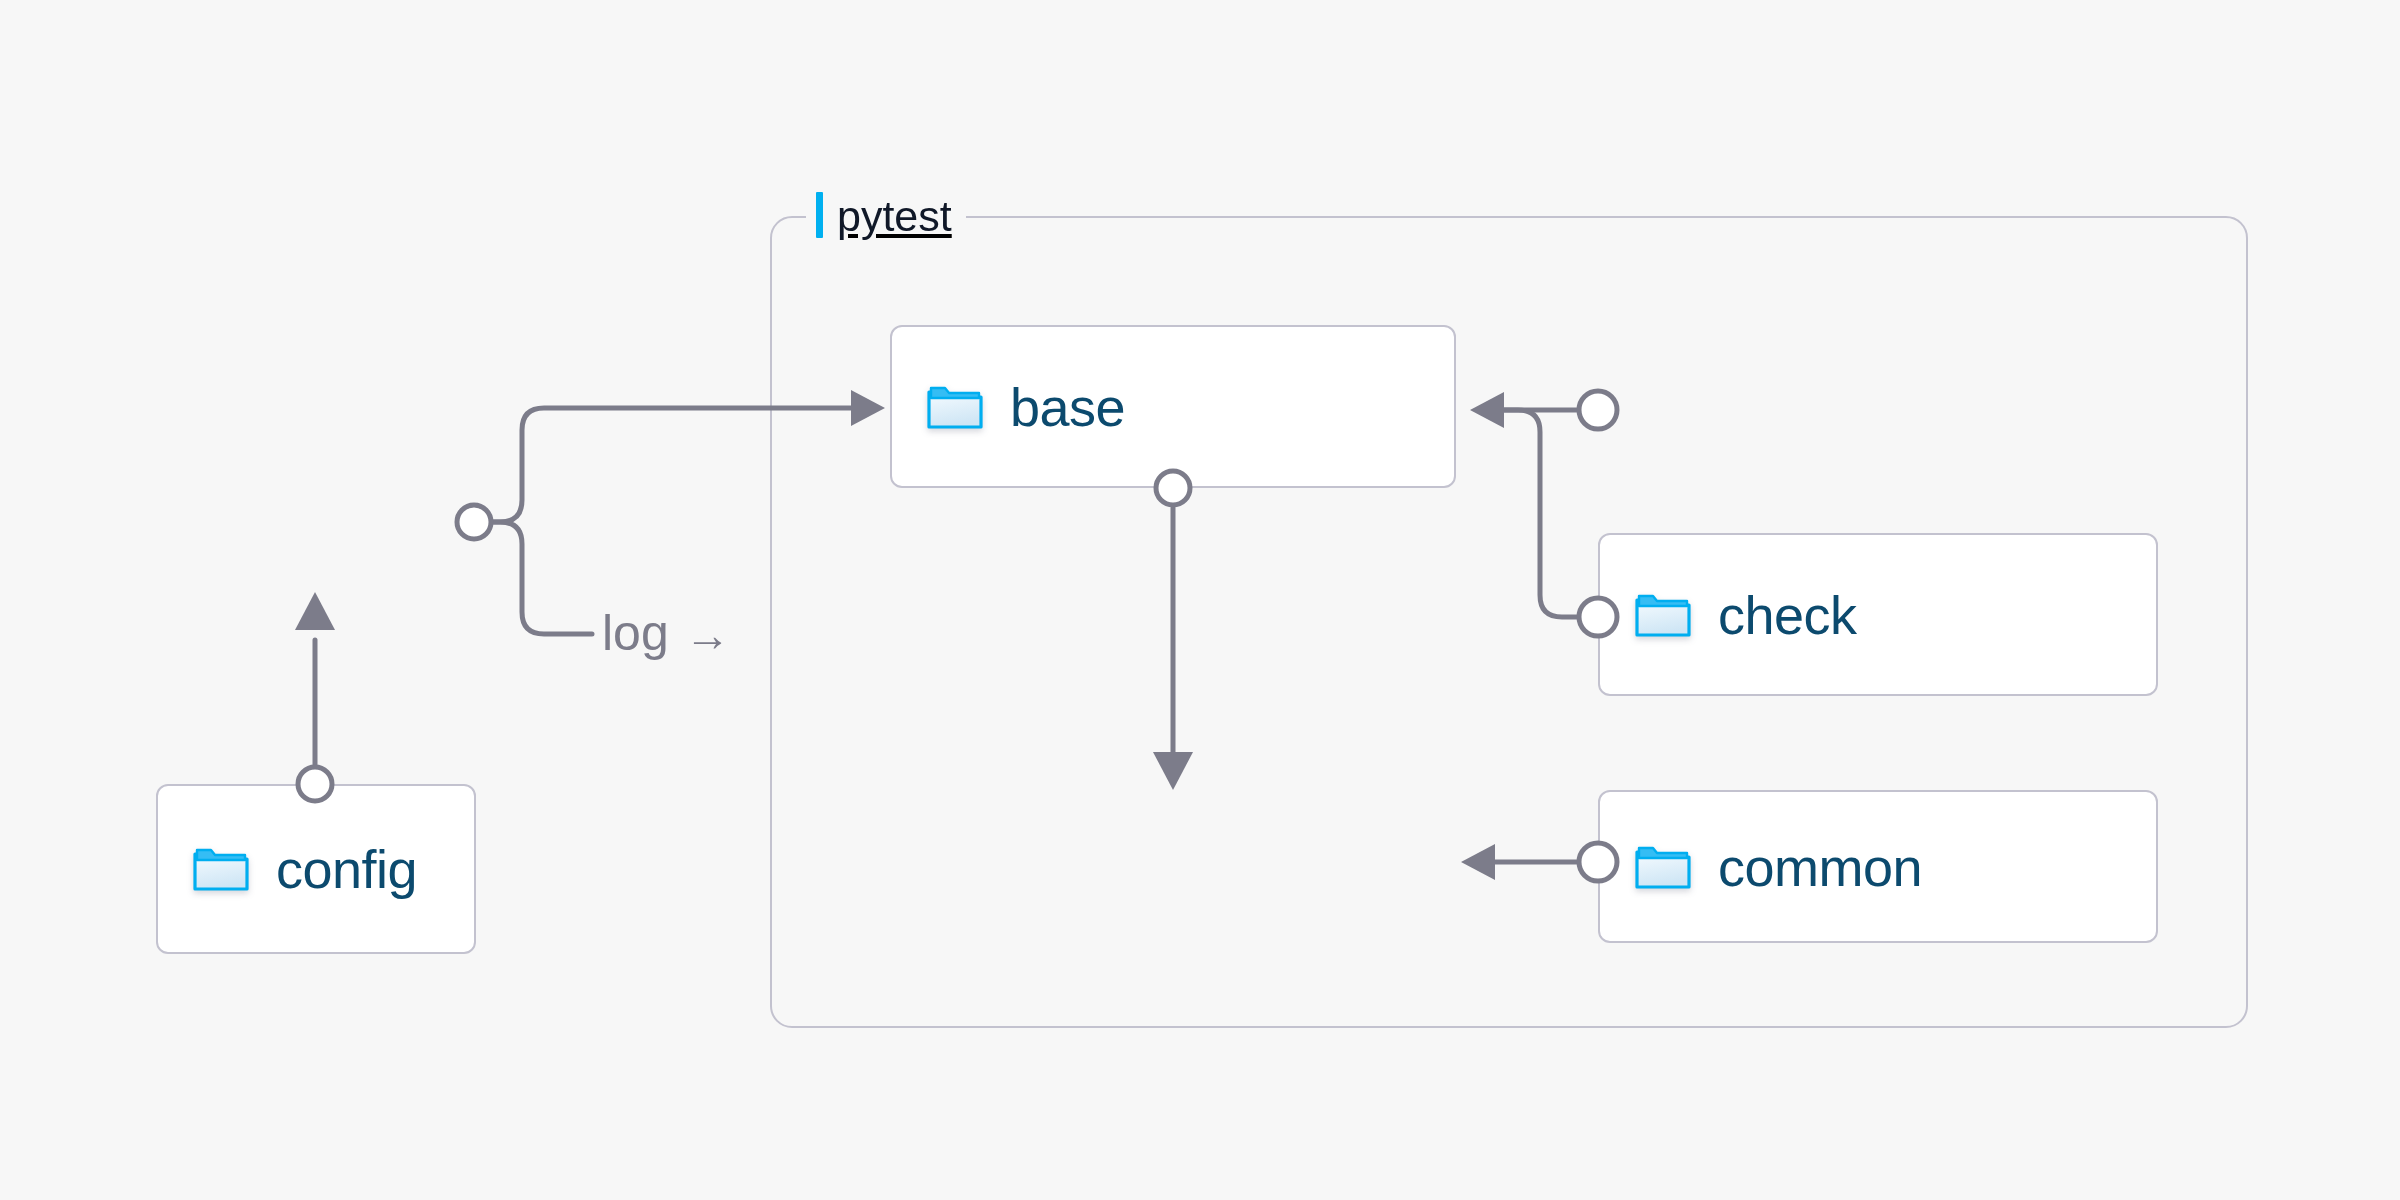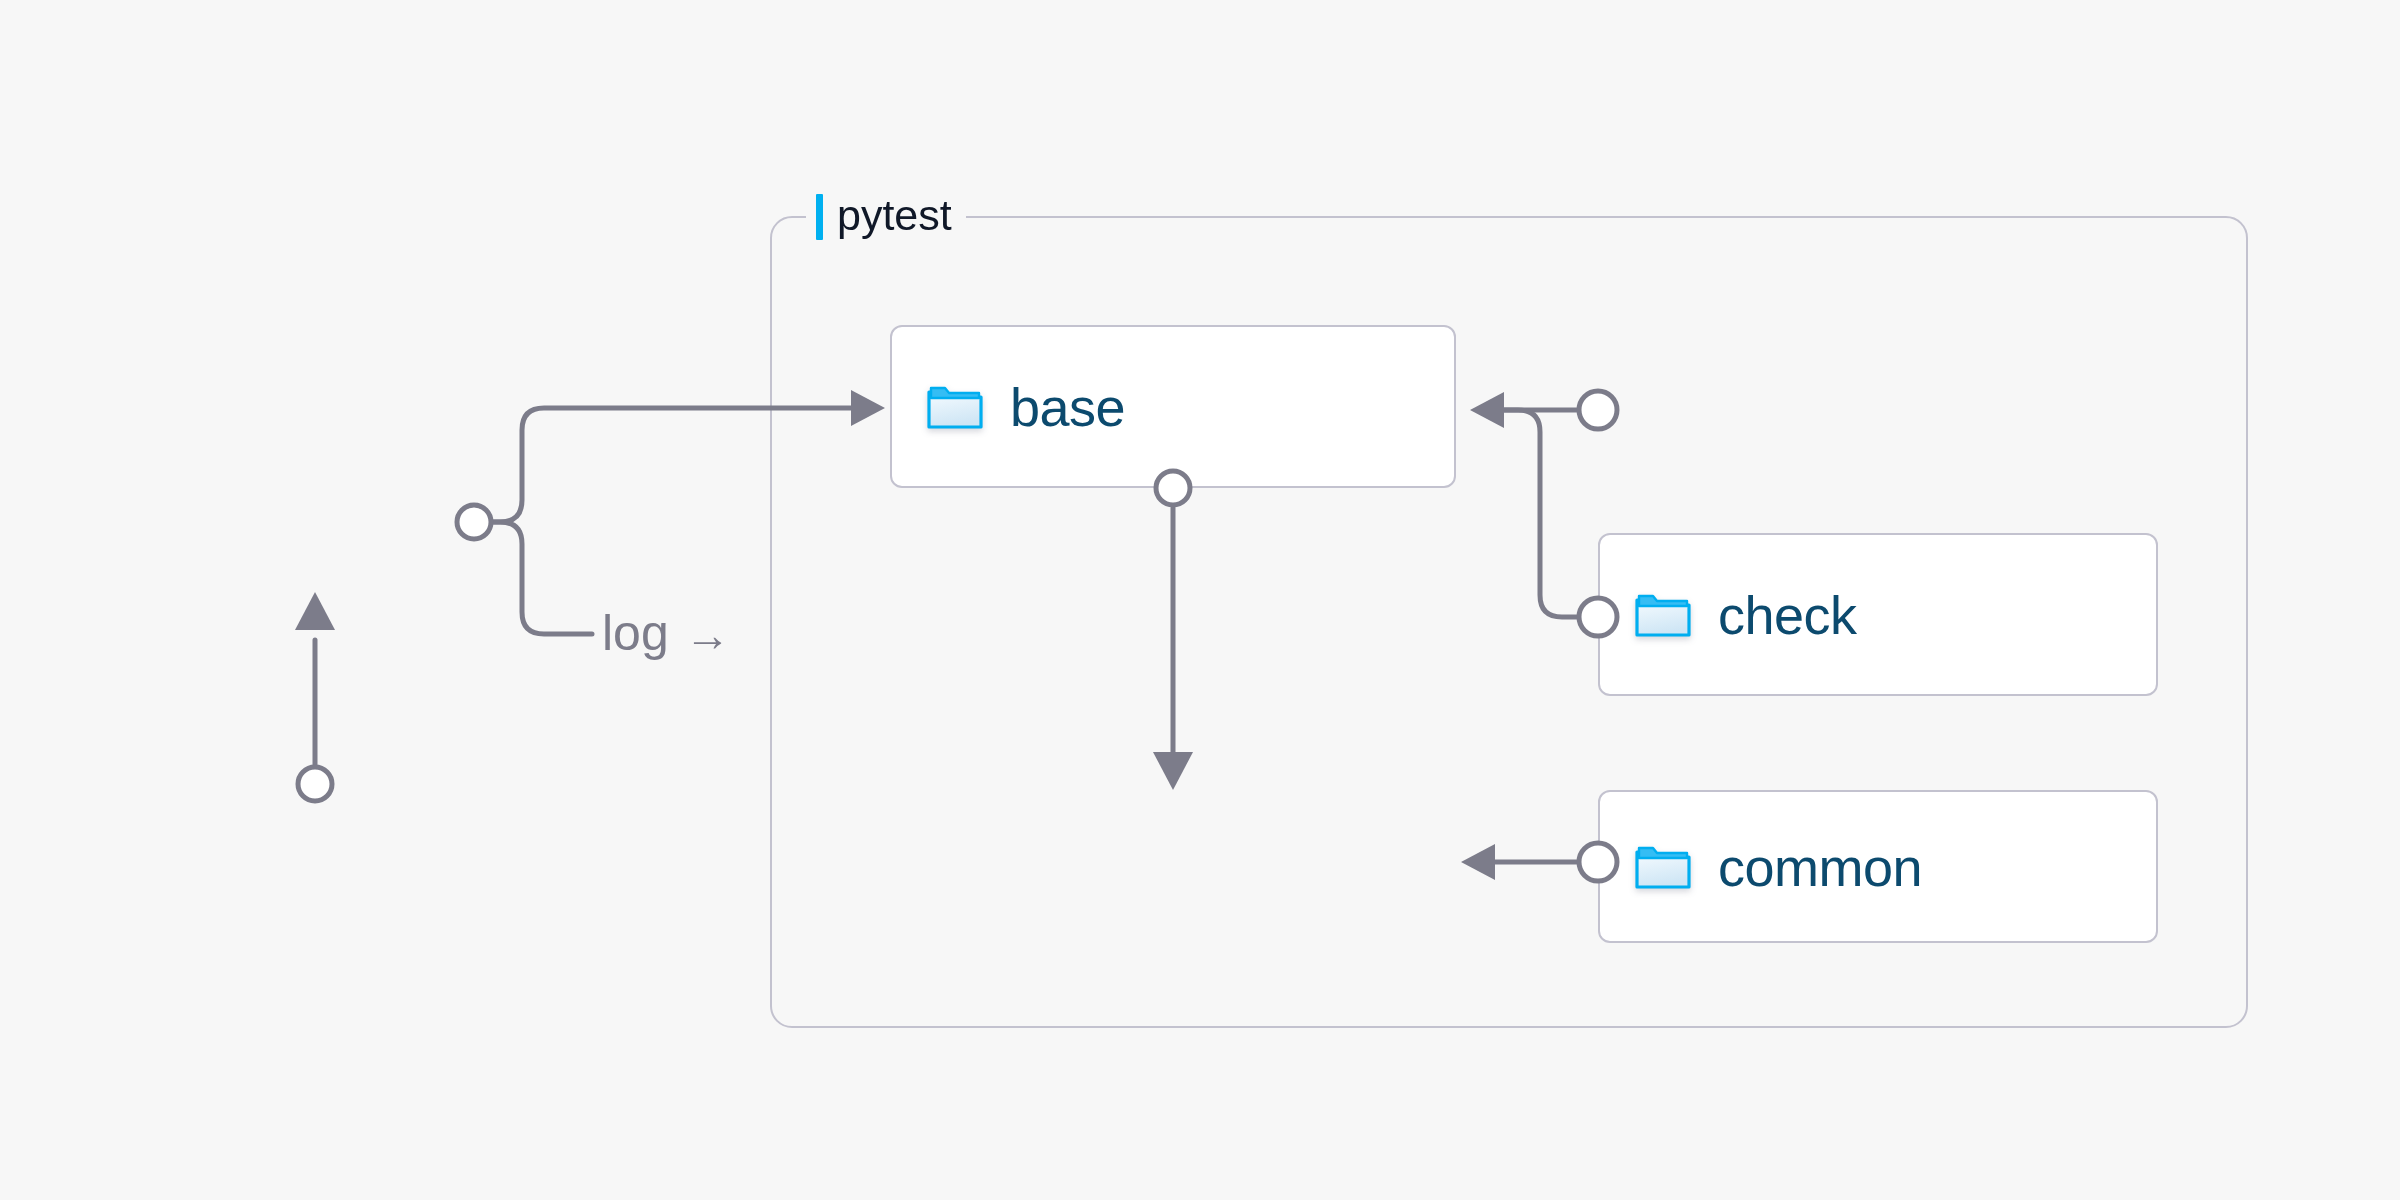--- a/index.html
+++ b/index.html
@@ -21,25 +21,26 @@
   .group-box {
     position: absolute;
     border: 2px solid #c3c2cf;
     border-radius: 22px;
     background: transparent;
     box-sizing: border-box;
   }
   .group-label-wrap {
     position: absolute;
     display: flex;
-    align-items: flex-start;
+    align-items: flex-end;
     gap: 14px;
     background: #f7f7f7;
     padding: 0 14px 0 10px;
     height: 44px;
+    text-decoration: underline;
   }
   .group-bar {
     width: 7px;
     height: 46px;
     background: #00b0f0;
     border-radius: 1px;
     flex: 0 0 auto;
   }
   .group-label {
     font-size: 43px;
@@ -159,20 +160,35 @@
     <polygon class="arrow-head" points="1461,862 1495,844 1495,880"></polygon>
   </svg>
 
   <div class="group-box" style="left:770px; top:216px; width:1478px; height:812px;"></div>
   <div class="group-label-wrap" style="left:806px; top:194px;">
     <span class="group-bar"></span>
     <span class="group-label">pytest</span>
   </div>
 
 
+  <div class="node" style="left:156px; top:784px; width:320px; height:170px;">
+    <div class="node-inner">
+      <svg class="folder-icon" width="58" height="48" viewBox="0 0 58 48">
+        <defs>
+          <linearGradient id="fgC" x1="0" y1="0" x2="0.25" y2="1">
+            <stop offset="0%" stop-color="#f5fbff"></stop>
+            <stop offset="100%" stop-color="#cfe6f5"></stop>
+          </linearGradient>
+        </defs>
+        <path d="M3 9 h16 l4 5 h32 v30 H3 Z" fill="url(#fgC)" stroke="#00aef0" stroke-width="3.2" stroke-linejoin="round"></path>
+        <path d="M5 5 h14 l4 5 h30 v5 H5 Z" fill="#35bdf4" stroke="#00aef0" stroke-width="2.4" stroke-linejoin="round"></path>
+      </svg>
+      <span class="node-label">config</span>
+    </div>
+  </div>
 
   <div class="node" style="left:890px; top:325px; width:566px; height:163px;">
     <div class="node-inner">
       <svg class="folder-icon" width="58" height="48" viewBox="0 0 58 48">
         <defs>
           <linearGradient id="fgB" x1="0" y1="0" x2="0.25" y2="1">
             <stop offset="0%" stop-color="#f5fbff"></stop>
             <stop offset="100%" stop-color="#cfe6f5"></stop>
           </linearGradient>
         </defs>

